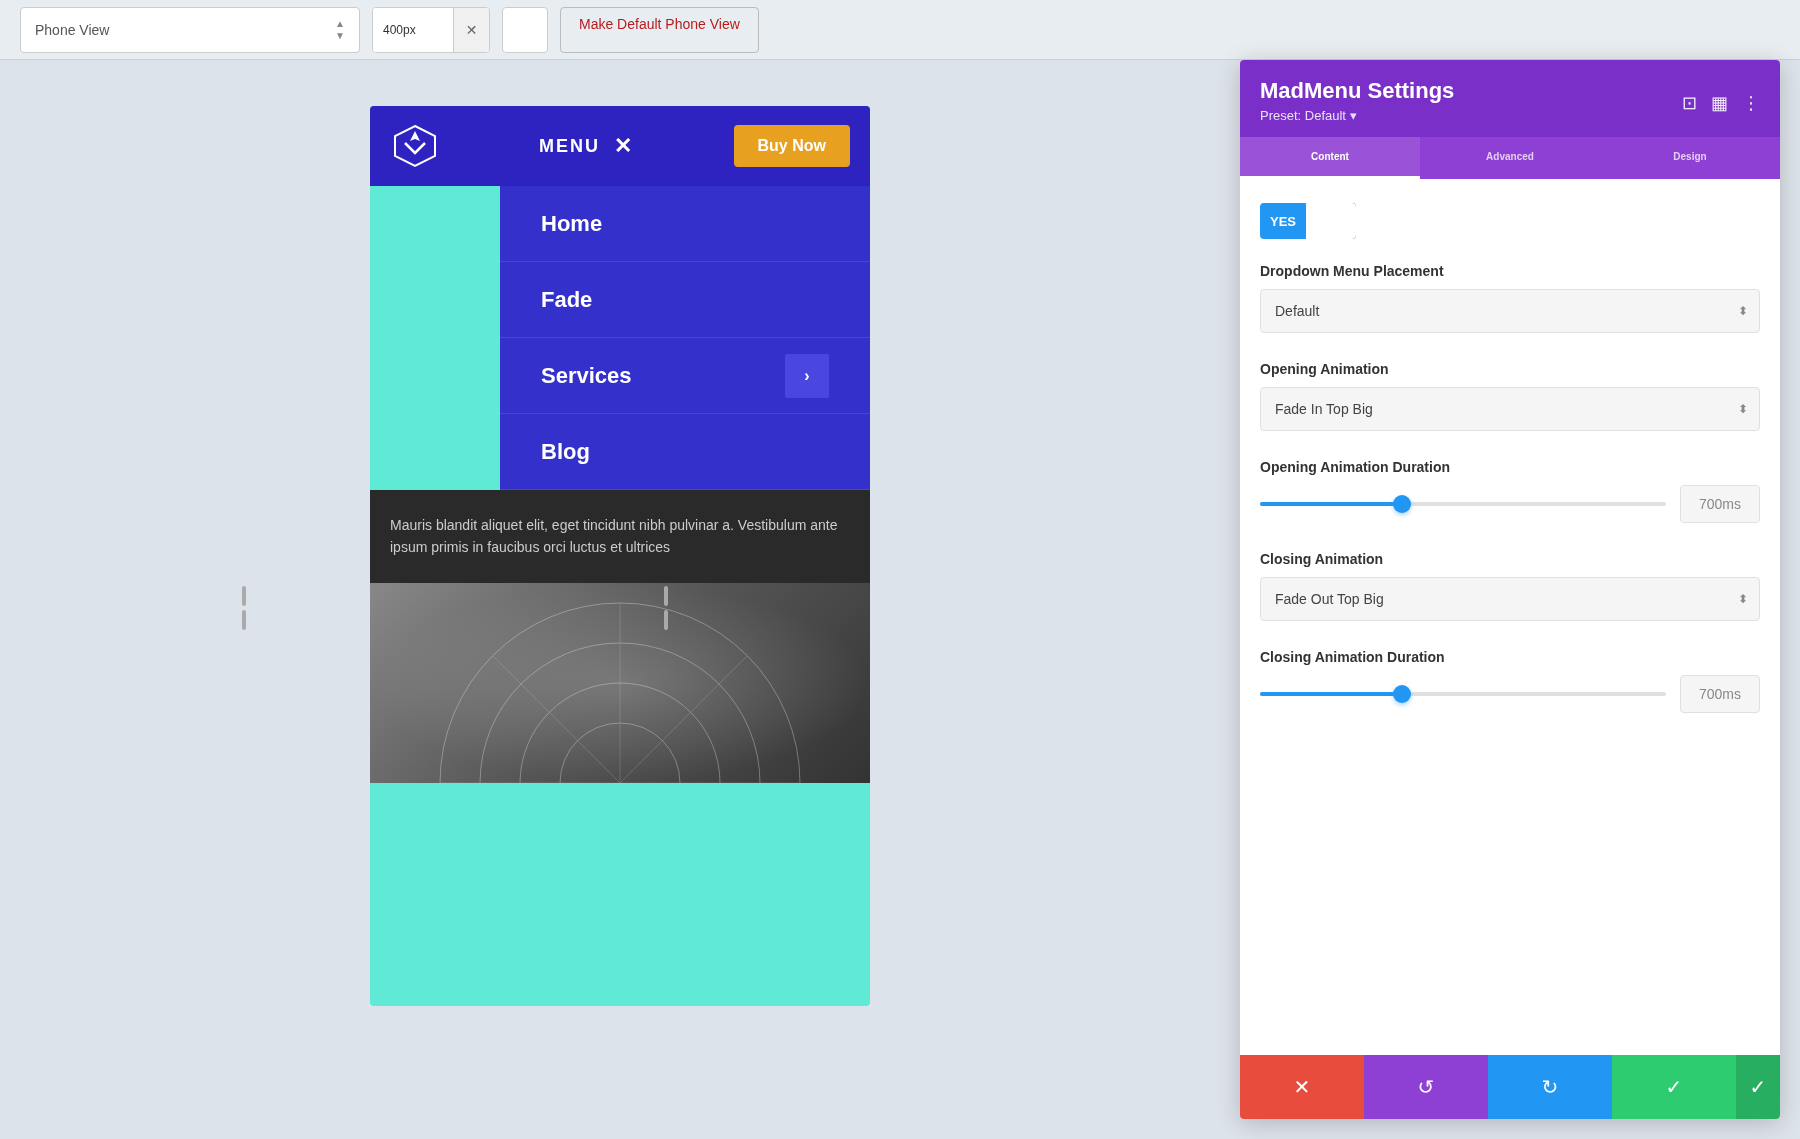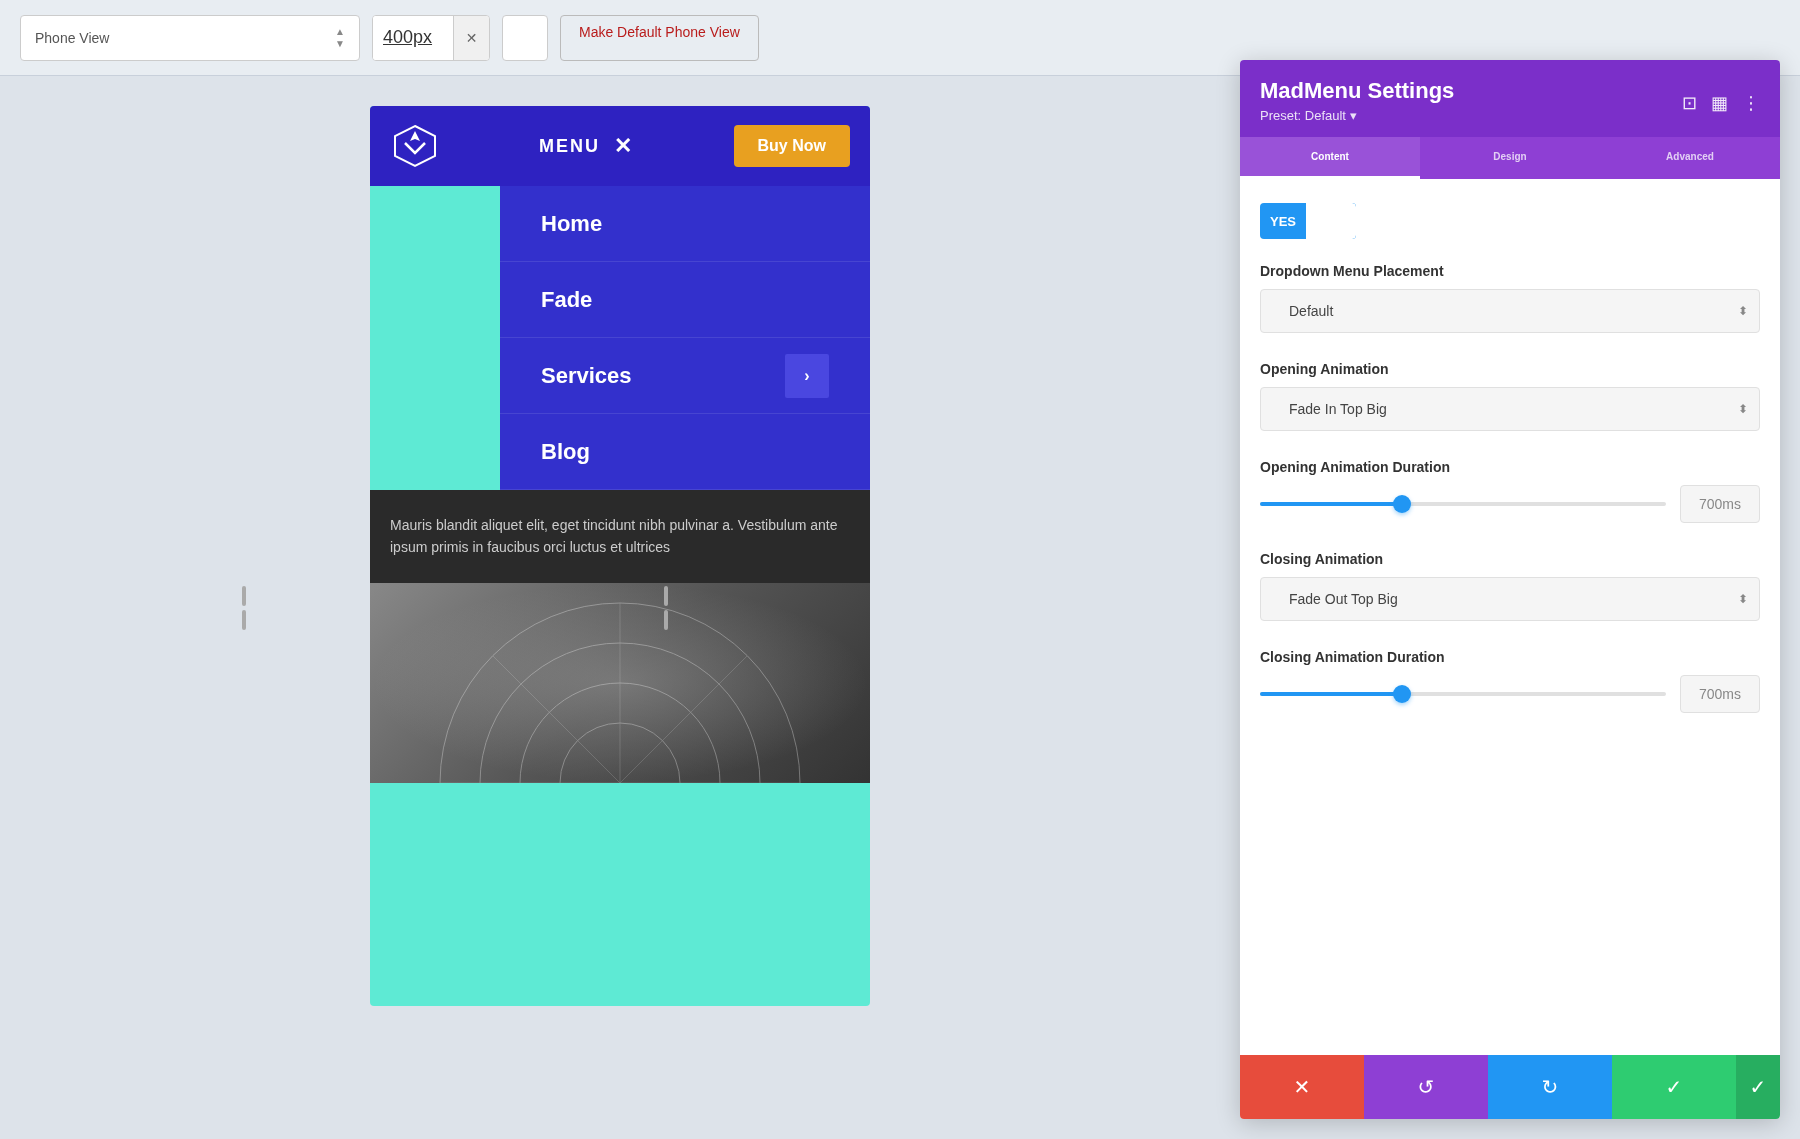--- a/index.html
+++ b/index.html
@@ -9,21 +9,21 @@
       width: 1800px;
       height: 1139px;
       overflow: hidden;
       position: relative;
     }
 
     
     .top-toolbar {
       position: absolute;
       top: 0; left: 0; right: 0;
-      height: 76px;
+      height: 60px;
       background: #e8edf2;
       display: flex;
       align-items: center;
       padding: 0 20px;
       gap: 12px;
       border-bottom: 1px solid #c8d0db;
     }
     .phone-view-select {
       display: flex;
       align-items: center;
@@ -52,24 +52,23 @@
       border: 1px solid #ccc;
       border-radius: 4px;
       height: 46px;
       overflow: hidden;
     }
     .px-input {
       border: none;
       outline: none;
       width: 80px;
       padding: 16px 10px;
-      font-size: 18px;
+      font-size: 12px;
       color: #333;
       height: 100%;
-      text-decoration: underline;
     }
     .px-close {
       width: 36px;
       height: 100%;
       display: flex;
       align-items: center;
       justify-content: center;
       background: #f0f0f0;
       border-left: 1px solid #ccc;
       cursor: pointer;
@@ -353,21 +352,21 @@
     }
     .select-wrapper {
       position: relative;
     }
     .select-wrapper select {
       width: 100%;
       height: 44px;
       background: #f5f5f5;
       border: 1px solid #e0e0e0;
       border-radius: 4px;
-      padding: 0 28px;
+      padding: 0 14px;
       font-size: 14px;
       color: #444;
       appearance: none;
       -webkit-appearance: none;
       cursor: pointer;
     }
     .select-arrow {
       position: absolute;
       right: 12px;
       top: 50%;
@@ -545,24 +544,24 @@
       <span class="panel-header-icon">▦</span>
       <span class="panel-header-icon">⋮</span>
     </div>
   </div>
 
   <div class="panel-tabs">
     <div class="panel-tab active">
       <span>Content</span>
     </div>
     <div class="panel-tab">
+      <span>Advanced</span>
+    </div>
+    <div class="panel-tab">
       <span>Design</span>
-    </div>
-    <div class="panel-tab">
-      <span>Advanced</span>
     </div>
   </div>
 
   <div class="panel-body">
 
     <div class="toggle-row">
       <div class="toggle-yes">
         <span class="toggle-yes-label">YES</span>
         <div class="toggle-yes-box"></div>
       </div>

